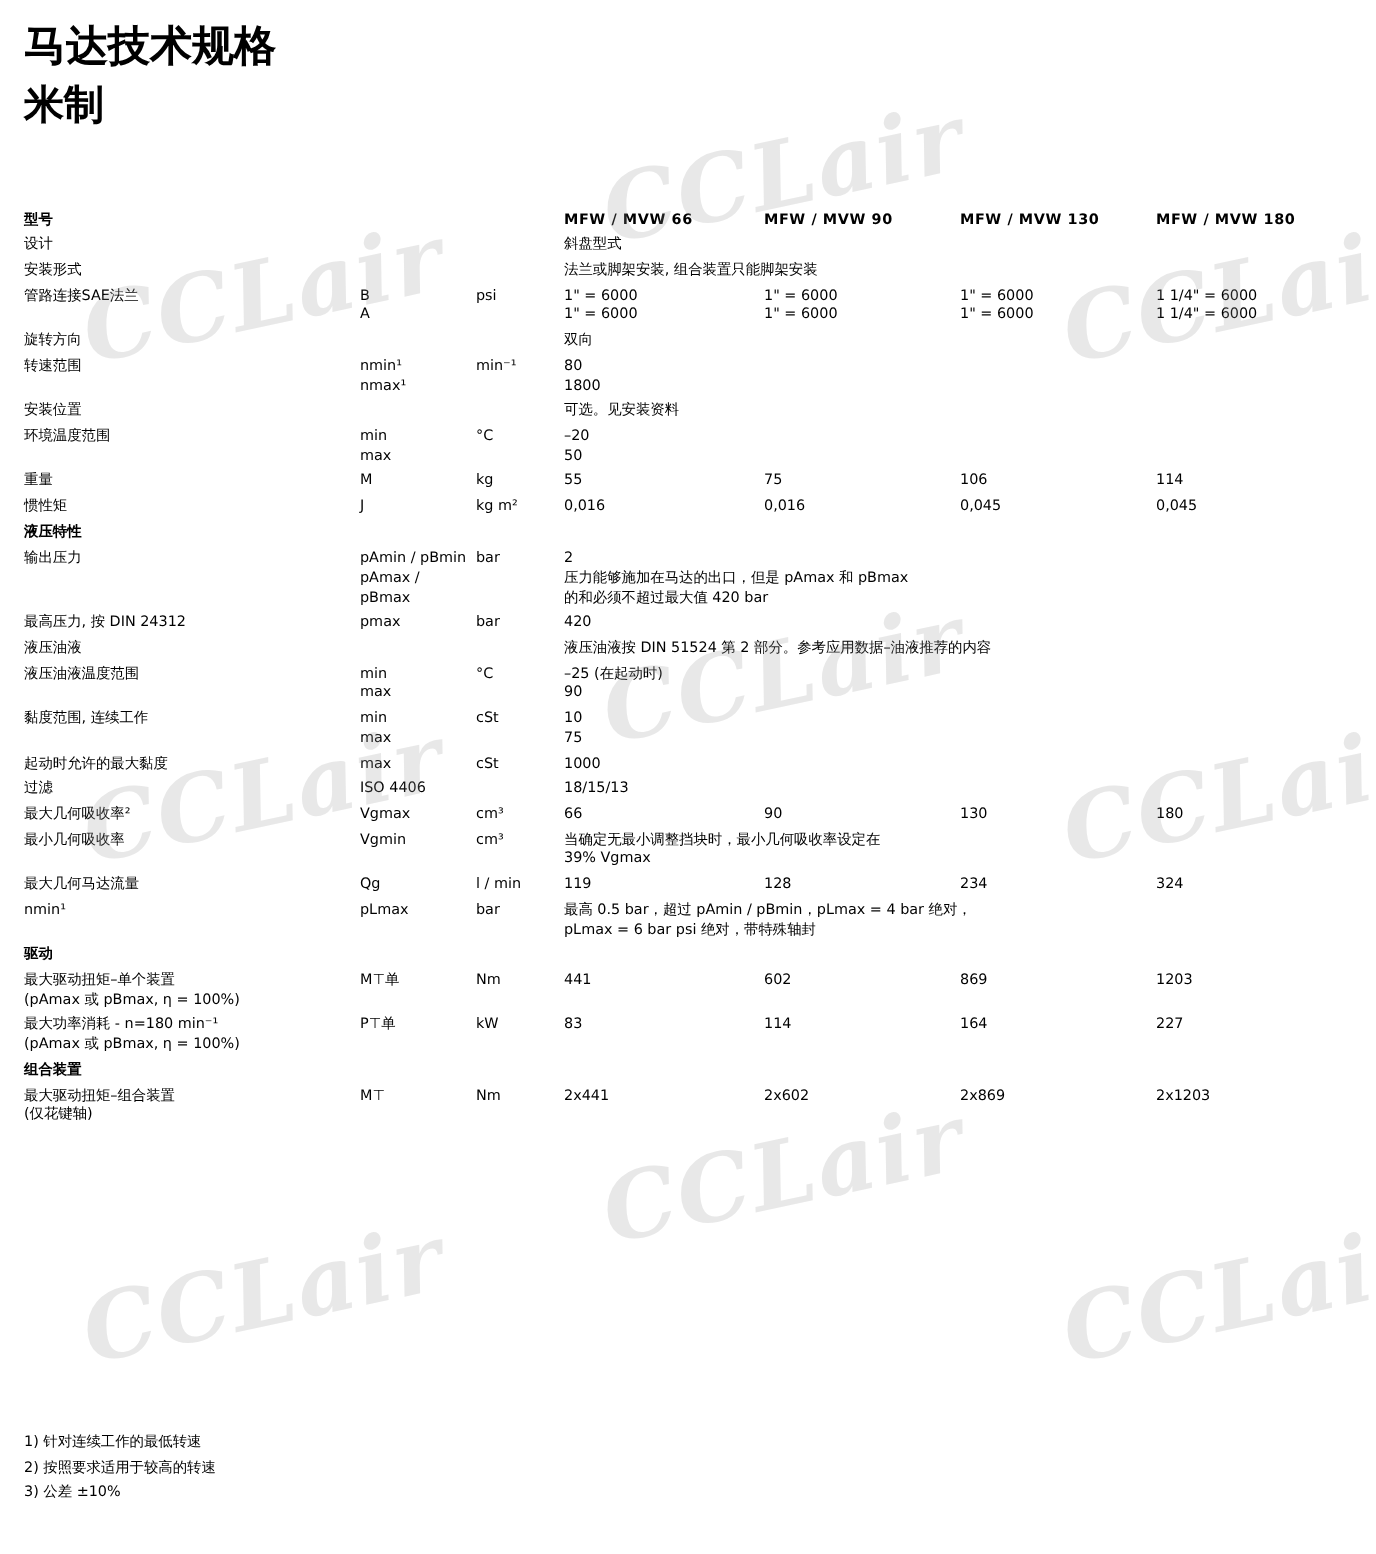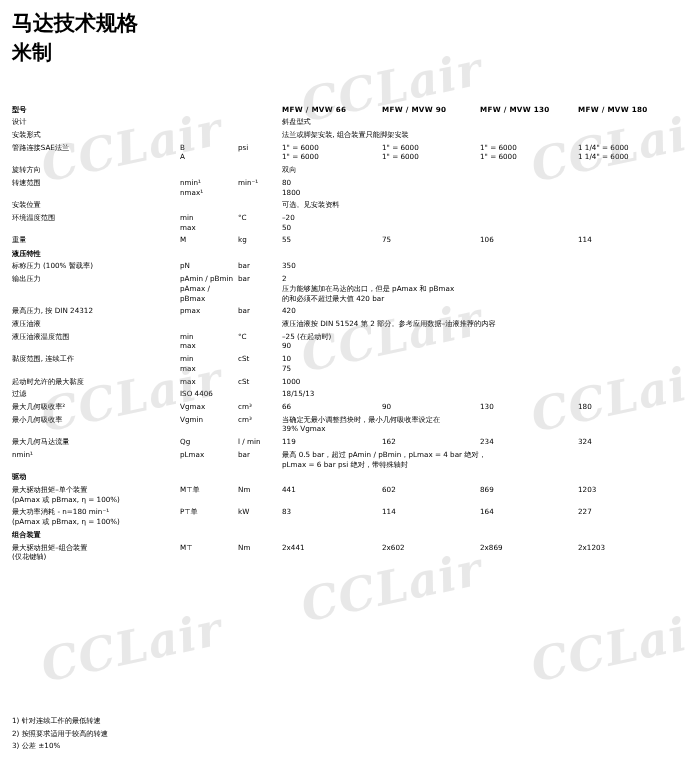--- a/index.html
+++ b/index.html
@@ -222,31 +222,31 @@
         </tr>
         <tr class="row-line">
           <td class="multi">重量</td>
           <td class="multi">M</td>
           <td class="multi">kg</td>
           <td class="multi">55</td>
           <td class="multi">75</td>
           <td class="multi">106</td>
           <td class="multi">114</td>
         </tr>
+        <tr class="row-line">
+          <td class="multi">惯性矩</td>
+          <td class="multi">J</td>
+          <td class="multi">kg m²</td>
+          <td class="multi">0,016</td>
+          <td class="multi">0,016</td>
+          <td class="multi">0,045</td>
+          <td class="multi">0,045</td>
+        </tr>
         <tr class="section-row first">
           <td colspan="7">液压特性</td>
-        </tr>
-        <tr class="row-line">
-          <td class="multi">标称压力 (100% 暂载率)</td>
-          <td class="multi">pN</td>
-          <td class="multi">bar</td>
-          <td class="multi">350</td>
-          <td class="multi"></td>
-          <td class="multi"></td>
-          <td class="multi"></td>
         </tr>
         <tr class="row-line">
           <td class="multi">输出压力</td>
           <td class="multi">pAmin / pBmin
 pAmax / pBmax</td>
           <td class="multi">bar</td>
           <td class="multi span-text" colspan="4">2
 压力能够施加在马达的出口，但是 pAmax 和 pBmax
 的和必须不超过最大值 420 bar</td>
         </tr>
@@ -319,21 +319,21 @@
           <td class="multi">Vgmin</td>
           <td class="multi">cm³</td>
           <td class="multi span-text" colspan="4">当确定无最小调整挡块时，最小几何吸收率设定在
 39% Vgmax</td>
         </tr>
         <tr class="row-line">
           <td class="multi">最大几何马达流量</td>
           <td class="multi">Qg</td>
           <td class="multi">l / min</td>
           <td class="multi">119</td>
-          <td class="multi">162</td>
+          <td class="multi">128</td>
           <td class="multi">234</td>
           <td class="multi">324</td>
         </tr>
         <tr class="row-line">
           <td class="multi">nmin¹</td>
           <td class="multi">pLmax</td>
           <td class="multi">bar</td>
           <td class="multi span-text" colspan="4">最高 0.5 bar，超过 pAmin / pBmin，pLmax = 4 bar 绝对，
 pLmax = 6 bar psi 绝对，带特殊轴封</td>
         </tr>

